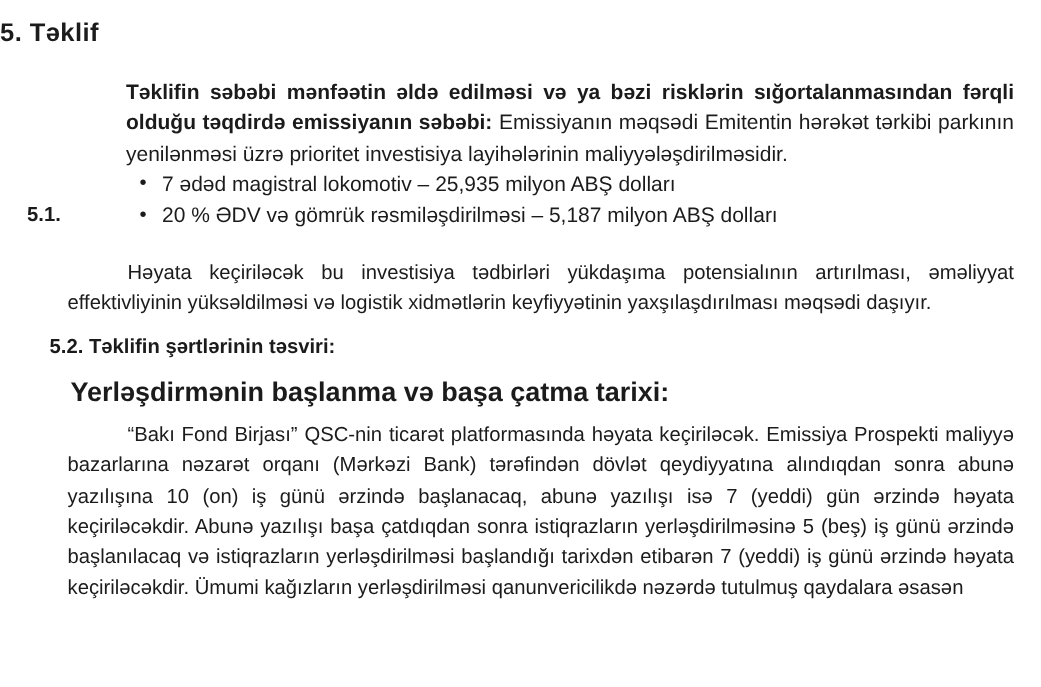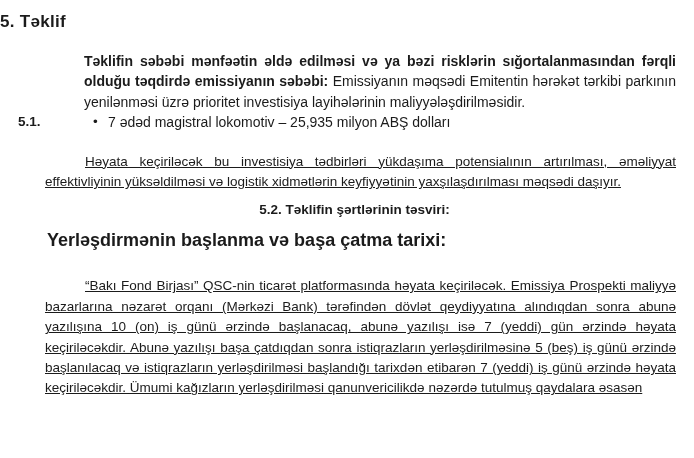--- a/index.html
+++ b/index.html
@@ -35,49 +35,49 @@
   .bullet-list li { position: relative; padding-left: 24px; line-height: 20.4px; }
   .bullet-list li::before {
     content: "\2022";
     position: absolute; left: 9px; top: 0;
     font-size: 13.5px;
   }
 
   .body-para {
     font-size: 13.5px; line-height: 20.4px;
     margin: 19px 18px 0 45px;
-    text-align: justify; text-indent: 40px; text-decoration: underline;
+    text-align: justify; text-indent: 40px;
   }
   .h-52 {
     font-size: 13.5px; font-weight: bold; line-height: 20px;
     margin: 8px 18px 0 33px;
-    text-align: center;
   }
   .h-placement {
     font-size: 18px; font-weight: bold; line-height: 20px;
     margin: 10px 18px 0 47px;
   }
-  .placement-para { margin-top: 26px; }
+  .placement-para { margin-top: 9px; }
 </style>
 </head>
 <body>
 
 <div class="page">
 
   <h1 class="doc-title">5. Təklif</h1>
 
   <div class="clause-row">
     <div class="clause-num">5.1.</div>
     <div class="clause-body">
       <p class="justify">
         <span class="bold">Təklifin səbəbi mənfəətin əldə edilməsi və ya bəzi risklərin sığortalanmasından fərqli olduğu təqdirdə emissiyanın səbəbi:</span>
         <span>Emissiyanın məqsədi Emitentin hərəkət tərkibi parkının yenilənməsi üzrə prioritet investisiya layihələrinin maliyyələşdirilməsidir.</span>
       </p>
       <ul class="bullet-list">
         <li>7 ədəd magistral lokomotiv – 25,935 milyon ABŞ dolları</li>
+        <li>20 % ƏDV və gömrük rəsmiləşdirilməsi – 5,187 milyon ABŞ dolları</li>
       </ul>
     </div>
   </div>
 
   <p class="body-para">Həyata keçiriləcək bu investisiya tədbirləri yükdaşıma potensialının artırılması, əməliyyat effektivliyinin yüksəldilməsi və logistik xidmətlərin keyfiyyətinin yaxşılaşdırılması məqsədi daşıyır.</p>
 
   <p class="h-52">5.2. Təklifin şərtlərinin təsviri:</p>
 
   <p class="h-placement">Yerləşdirmənin başlanma və başa çatma tarixi:</p>
 

